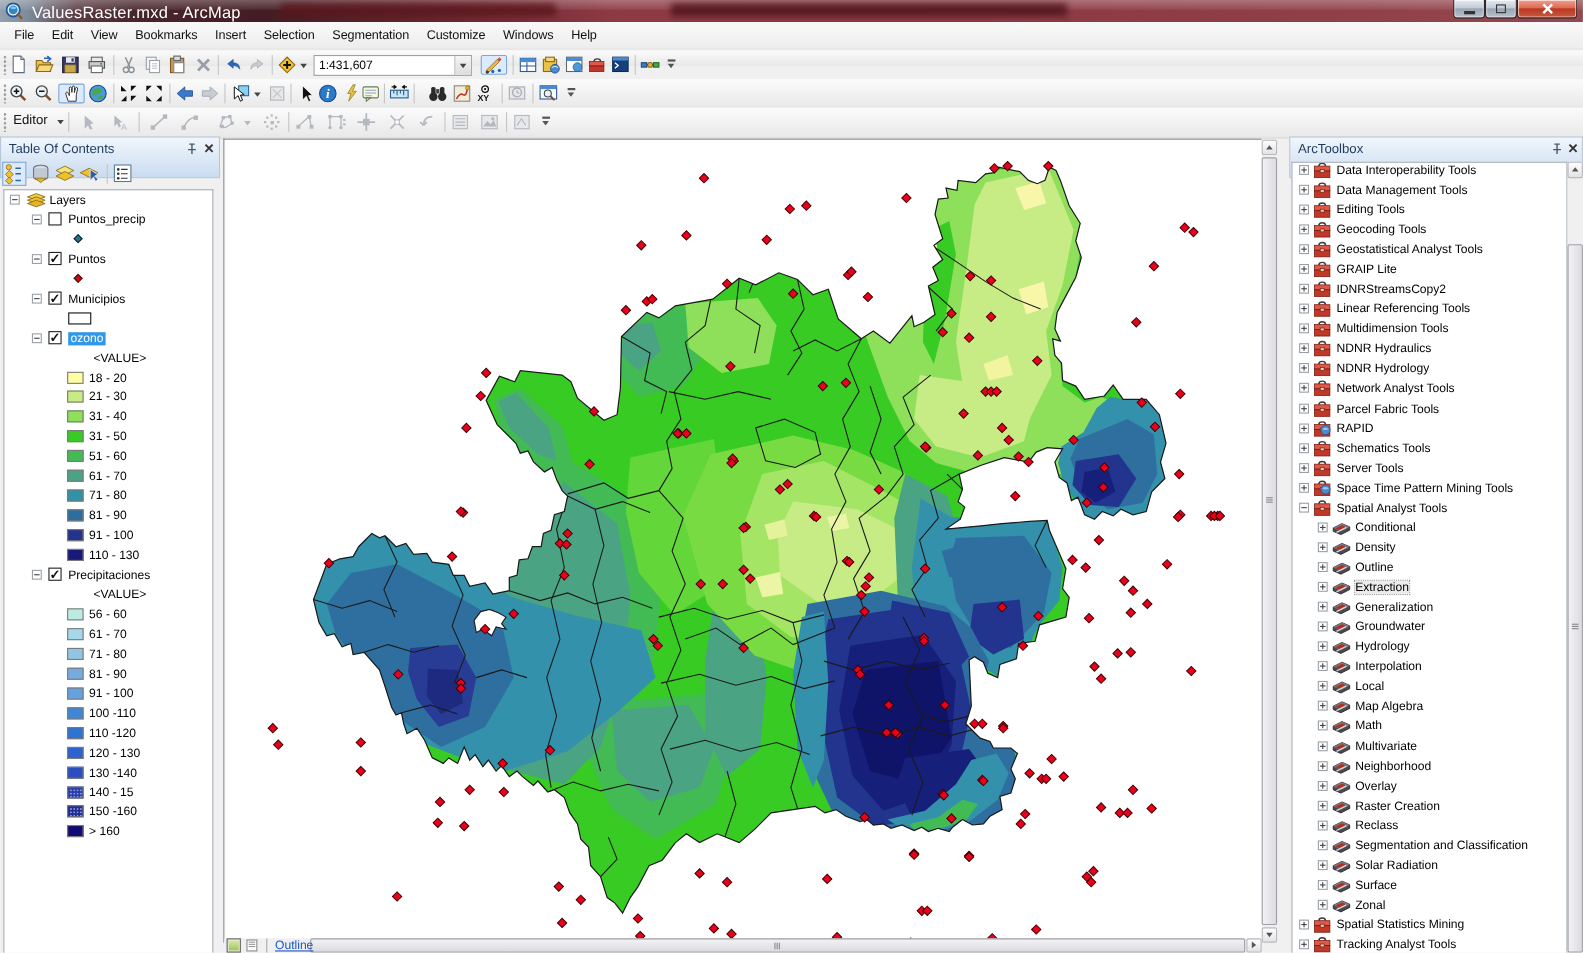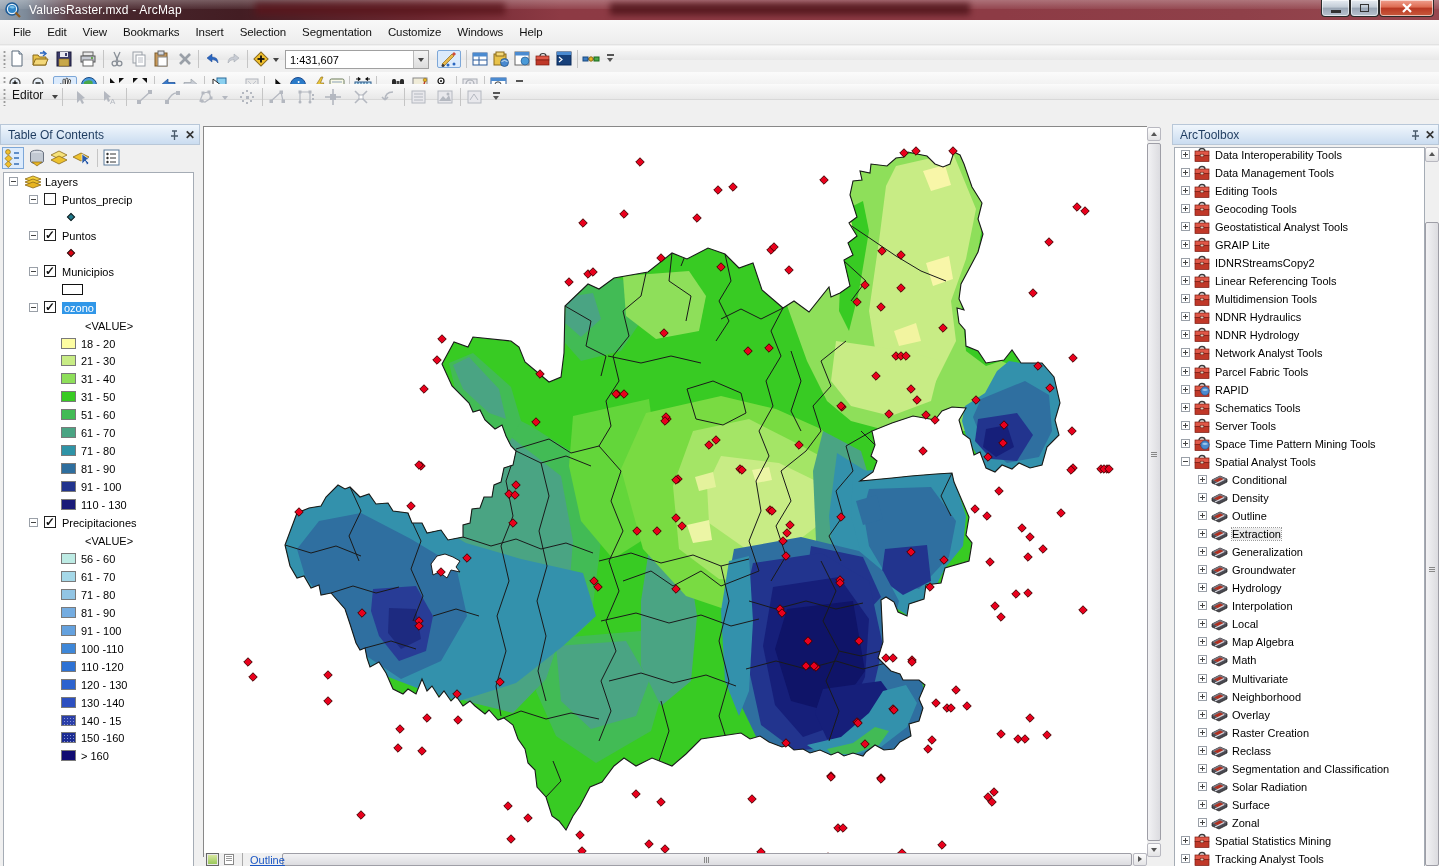--- a/index.html
+++ b/index.html
@@ -1,40 +1,40 @@
 <!DOCTYPE html>
 <html><head><meta charset="utf-8"><style>
 *{margin:0;padding:0;box-sizing:border-box}
 html,body{width:1439px;height:866px;overflow:hidden;font-family:"Liberation Sans",sans-serif;background:#f0f0f0}
 #titlebar{position:absolute;left:0;top:0;width:1439px;height:20px;
 background:linear-gradient(to right,#93a0ae 0px,#7d8a99 26px,#5c3d45 70px,#47262c 120px,#431d23 240px,#6d2831 420px,#8d3a44 560px,#8d3b45 1000px,#8f4049 1240px,#97474f 1439px);}
 #titlebar .gloss{position:absolute;left:0;top:0;width:1439px;height:9px;background:linear-gradient(to bottom,rgba(255,255,255,0.28),rgba(255,255,255,0.06));}
 .smudge{position:absolute;top:3px;height:12px;background:#5a161c;filter:blur(3px);opacity:.8}
-#ttext{position:absolute;left:29px;top:3px;color:#fff;font-size:12px;letter-spacing:.2px}
+#ttext{position:absolute;left:29px;top:3px;color:#fff;font-size:15px;letter-spacing:.2px}
 #ticon{position:absolute;left:5px;top:2px}
 .wbtn{position:absolute;top:0;height:17px;border:1px solid #2a2a2a;border-top:none;border-radius:0 0 4px 4px;background:linear-gradient(to bottom,#e7ecf2 0%,#c2cbd6 45%,#99a5b4 50%,#b9c3cf 100%);box-shadow:inset 0 0 0 1px rgba(255,255,255,.6)}
 .wbtn.close{background:linear-gradient(to bottom,#f0a090 0%,#dd6a50 45%,#b93823 50%,#c95a3c 100%)}
 #menubar{position:absolute;left:0;top:20px;width:1439px;height:25px;background:linear-gradient(#f9f9f9,#ededed);border-bottom:1px solid #e2e2e2}
 #menubar span{display:inline-block;padding:6px 8px 0 8px;font-size:11.5px;color:#111;letter-spacing:-0.1px}
 .tbar{position:absolute;left:0;width:1439px;background:linear-gradient(#fbfbfb,#e8e8e8)}
 #tb1{top:46px;height:14px}
 #tb2{top:72px;height:26px}
-#tb3{top:84px;height:16px;border-bottom:1px solid #d8d8d8}
+#tb3{top:98px;height:28px;border-bottom:1px solid #d8d8d8}
 .grip{position:absolute;left:3px;top:4px;width:3px;height:18px;background-image:radial-gradient(circle,#9a9a9a 1px,transparent 1.2px);background-size:3px 4px}
 .tsep{position:absolute;top:4px;width:1px;height:18px;background:#c5c5c5}
 .sel16{border:1px solid #7da7d8;background:#dcebfc;border-radius:2px}
 .combo{position:absolute;top:4px;height:19px;background:#fff;border:1px solid #a0a0a0;font-size:11px}
 .combo .cval{position:absolute;left:4px;top:3px;color:#000;font-size:11px}
 .combo .cbtn{position:absolute;right:0;top:0;width:15px;height:17px;background:linear-gradient(#f5f5f5,#ddd);border-left:1px solid #bbb}
 .carr{position:absolute;right:4px;top:7px;width:0;height:0;border-left:3.5px solid transparent;border-right:3.5px solid transparent;border-top:4px solid #444}
 .ovf{position:absolute;top:8px;width:9px;height:11px}
 .ovf:before{content:"";position:absolute;left:1px;top:0;width:7px;height:1.6px;background:#555}
 .ovf:after{content:"";position:absolute;left:1px;top:4px;border-left:3.5px solid transparent;border-right:3.5px solid transparent;border-top:4px solid #555}
 
-.phdr{position:absolute;height:21px;background:linear-gradient(#f0f6fc,#cadcf0);border:1px solid #b8c7d8;font-size:12px;color:#1e3b5f}
+.phdr{position:absolute;height:38px;background:linear-gradient(#f0f6fc,#cadcf0);border:1px solid #b8c7d8;font-size:12px;color:#1e3b5f}
 .phdr .ptxt{position:absolute;left:7px;top:3px}
 .pin{position:absolute;top:4px;font-size:11px;color:#333}
 .px{position:absolute;top:3px;font-size:12px;color:#333;font-weight:bold}
 #toc{position:absolute;left:0;top:124px;width:200px;height:742px;background:#f0f0f0}
 #toctree{position:absolute;left:3px;top:48px;width:191px;height:694px;background:#fff;border:1px solid #a5acb5;border-bottom:none;overflow:hidden;font-size:11px}
 #atb{position:absolute;left:1172px;top:124px;width:267px;height:742px;background:#f0f0f0}
 #atbtree{position:absolute;left:2px;top:23px;width:251px;height:719px;background:#fff;border:1px solid #a5acb5;border-bottom:none;overflow:hidden;font-size:11px}
 .exp{position:absolute;width:9px;height:9px;border:1px solid #9aa0a8;background:#fff}
 .exp:before{content:"";position:absolute;left:1px;top:3px;width:5px;height:1px;background:#444}
 .exp.plus:after{content:"";position:absolute;left:3px;top:1px;width:1px;height:5px;background:#444}

